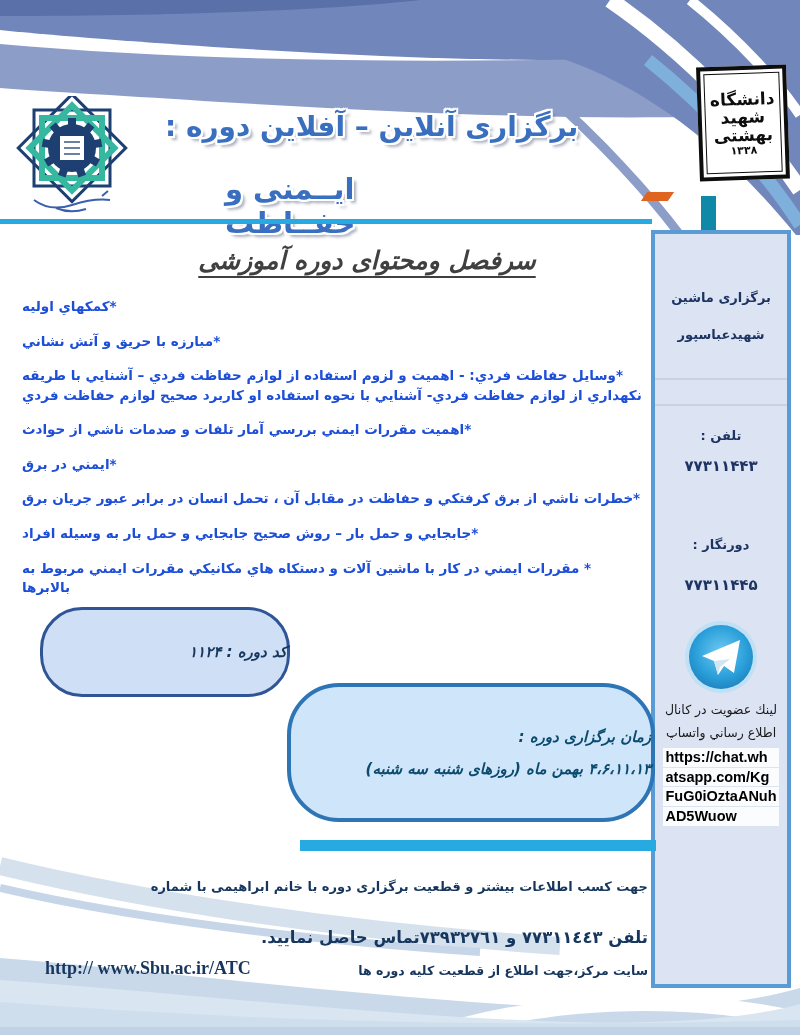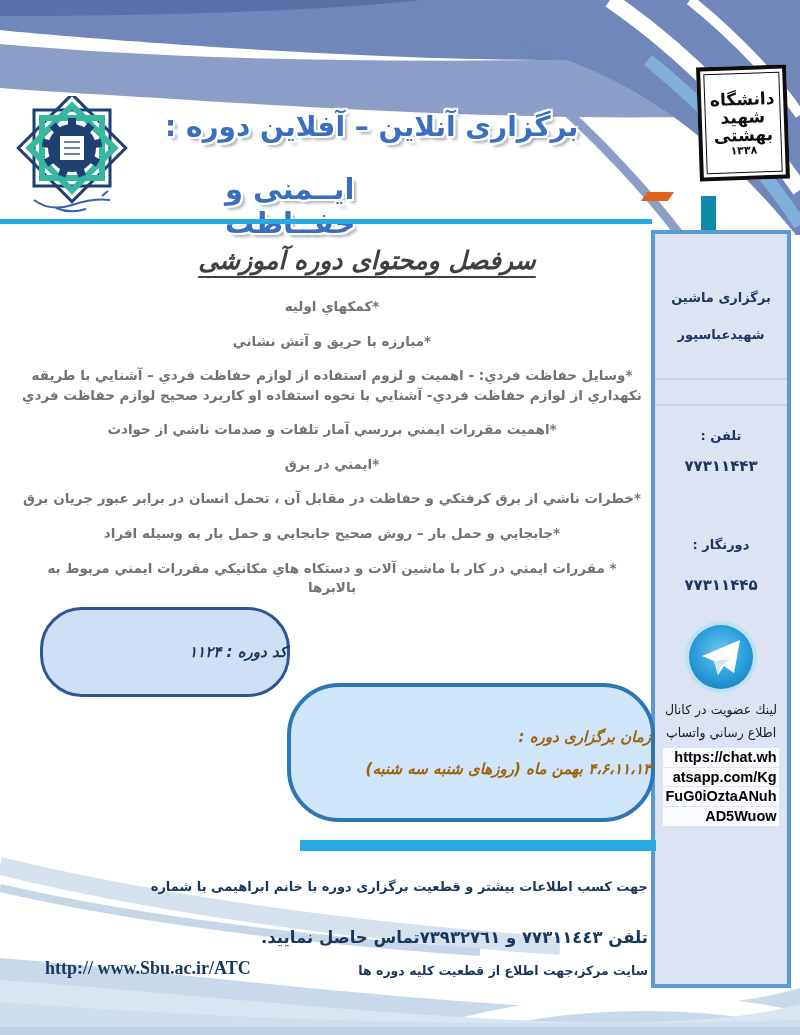--- a/index.html
+++ b/index.html
@@ -34,43 +34,43 @@
   .teal-bar{position:absolute;top:196px;left:701px;width:15px;height:41px;background:#1089a8;z-index:2;}
 
   
   .sidebar{position:absolute;top:230px;left:651px;width:140px;height:758px;z-index:2;
            background:#dce3f2;border:4px solid #5b9bd5;box-sizing:border-box;
            display:flex;flex-direction:column;align-items:center;direction:rtl;}
   .sb-label{font-size:13px;font-weight:bold;color:#1d3463;text-align:center;}
   .sb-num{font-size:15px;font-weight:bold;color:#1d3463;letter-spacing:1px;direction:ltr;}
   .sb-divider{width:100%;height:2px;background:#c7d2e4;}
   .sb-note{font-size:12.5px;color:#1a1a1a;text-align:center;line-height:1.35;direction:rtl;padding:0 4px;}
-  .wa-link{direction:ltr;text-align:right;font-family:"Liberation Sans","DejaVu Sans",sans-serif;
+  .wa-link{direction:ltr;text-align:left;font-family:"Liberation Sans","DejaVu Sans",sans-serif;
            font-size:14.5px;font-weight:bold;color:#000;line-height:1.3;margin-top:6px;}
   .wa-link div{background:rgba(255,255,255,.88);padding:0 2px;margin-bottom:1px;}
   .tg-wrap{margin-top:26px;}
 
   
   .main{position:absolute;top:246px;left:0;width:652px;z-index:3;direction:rtl;
         padding:0 10px 0 22px;box-sizing:border-box;}
   .heading{font-size:25px;font-weight:bold;font-style:italic;color:#404040;text-align:center;
            padding-left:70px;text-decoration:underline;text-underline-offset:7px;
            text-decoration-thickness:2px;margin-bottom:22px;}
-  .topic{font-size:13.5px;font-weight:bold;color:#737373;text-align:center;line-height:1.45;
+  .topic{font-size:13.5px;font-weight:bold;color:#1d4ed8;text-align:left;line-height:1.45;
          margin-bottom:15px;}
 
   
   .pill{position:absolute;z-index:3;box-sizing:border-box;direction:rtl;
         display:flex;flex-direction:column;align-items:flex-start;justify-content:center;font-style:italic;}
   .code-pill{top:607px;left:40px;width:250px;height:90px;background:#cfdff5;
              border:3px solid #2f5597;border-radius:42px;}
   .code-pill .pill-text{font-size:15px;font-weight:bold;color:#17365d;}
   .time-pill{top:683px;left:287px;width:368px;height:139px;background:#cfe6fa;
              border:4px solid #2e75b6;border-radius:52px;}
-  .time-pill .pill-text{font-size:15px;font-weight:bold;color:#a16207;margin:7px 0;}
+  .time-pill .pill-text{font-size:15px;font-weight:bold;color:#0c4a6e;margin:7px 0;}
   .cyan-bar{position:absolute;top:840px;left:300px;width:356px;height:11px;background:#27aae1;z-index:6;}
 
   
   .waves-bottom{position:absolute;bottom:0;left:0;z-index:5;}
   .footer-line{position:absolute;right:152px;width:520px;z-index:6;direction:rtl;text-align:right;
                font-weight:bold;color:#17365d;}
   .f1{top:879px;font-size:13px;}
   .f2{top:928px;font-size:16.5px;}
   .f3{top:963px;font-size:12.5px;}
   .site-url{position:absolute;top:958px;left:45px;z-index:6;direction:ltr;

